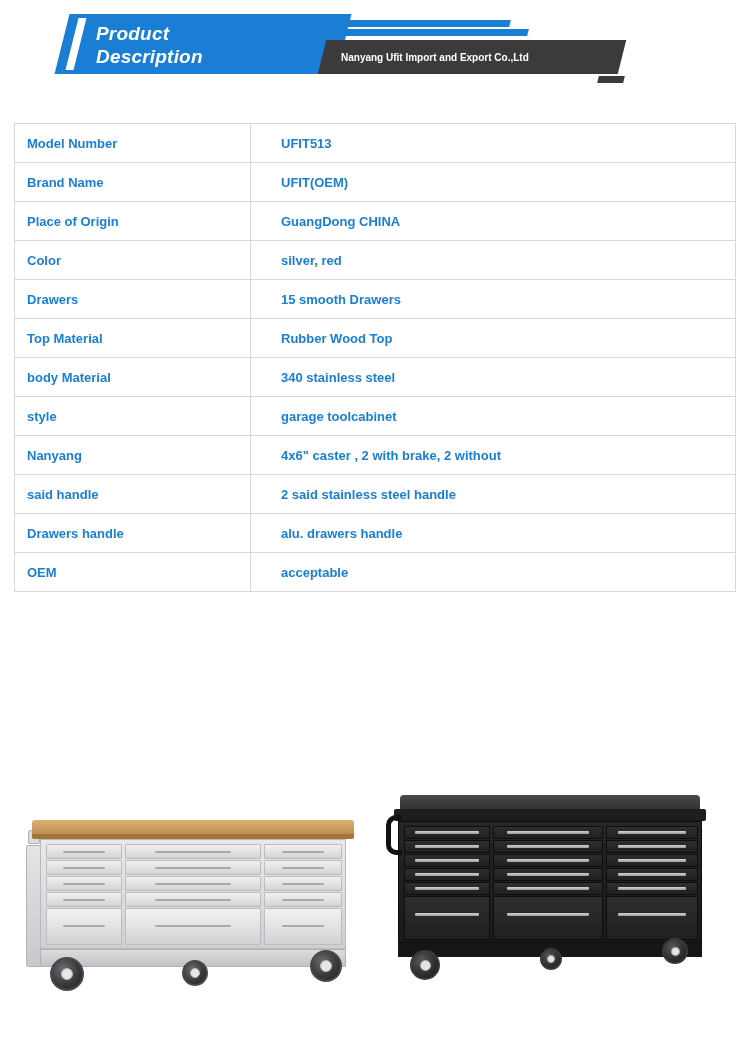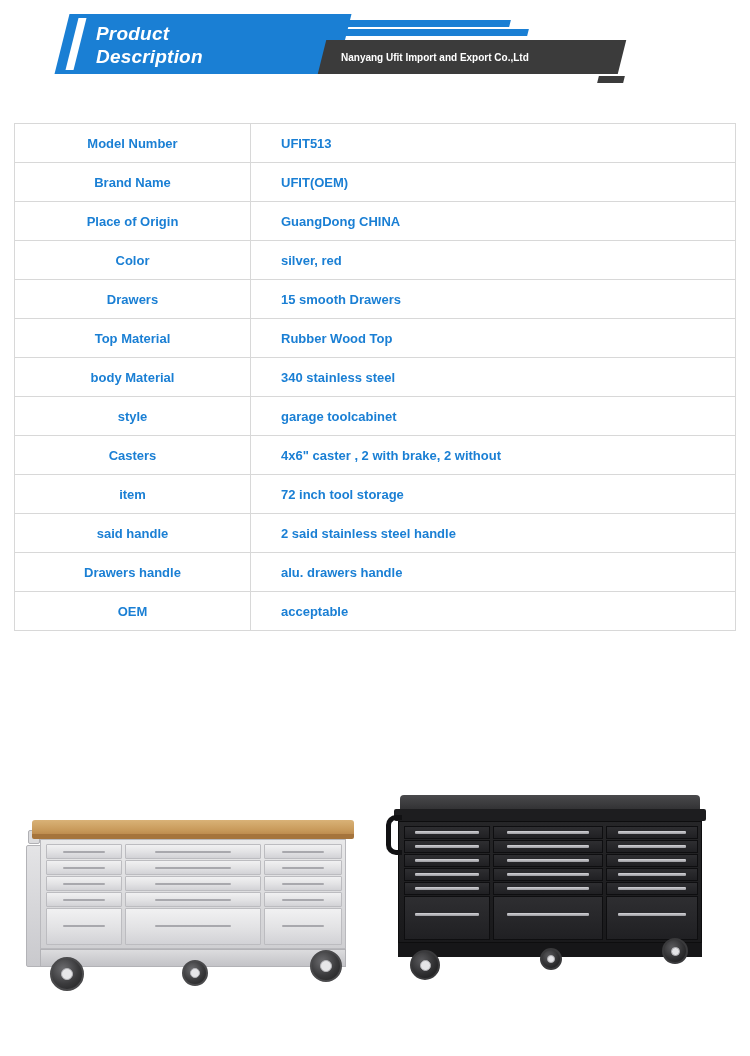--- a/index.html
+++ b/index.html
@@ -114,21 +114,21 @@
   .spec-table td {
     border: 1px solid #d8d8d8;
     height: 39px;
     font-size: 13px;
     color: #1a7fd4;
     font-weight: bold;
     padding: 0 12px;
   }
   .spec-table td.k {
     width: 236px;
-    text-align: center;
+    text-align: left;
   }
   .spec-table td.v {
     text-align: left;
     padding-left: 30px;
   }
 
   
   .images {
     position: absolute;
     left: 0;
@@ -353,26 +353,22 @@
       </tr>
       <tr>
         <td class="k">body Material</td>
         <td class="v">340 stainless steel</td>
       </tr>
       <tr>
         <td class="k">style</td>
         <td class="v">garage toolcabinet</td>
       </tr>
       <tr>
-        <td class="k">Casters</td>
+        <td class="k">Nanyang</td>
         <td class="v">4x6" caster , 2 with brake, 2 without</td>
-      </tr>
-      <tr>
-        <td class="k">item</td>
-        <td class="v">72 inch tool storage</td>
       </tr>
       <tr>
         <td class="k">said handle</td>
         <td class="v">2 said stainless steel handle</td>
       </tr>
       <tr>
         <td class="k">Drawers handle</td>
         <td class="v">alu. drawers handle</td>
       </tr>
       <tr>

